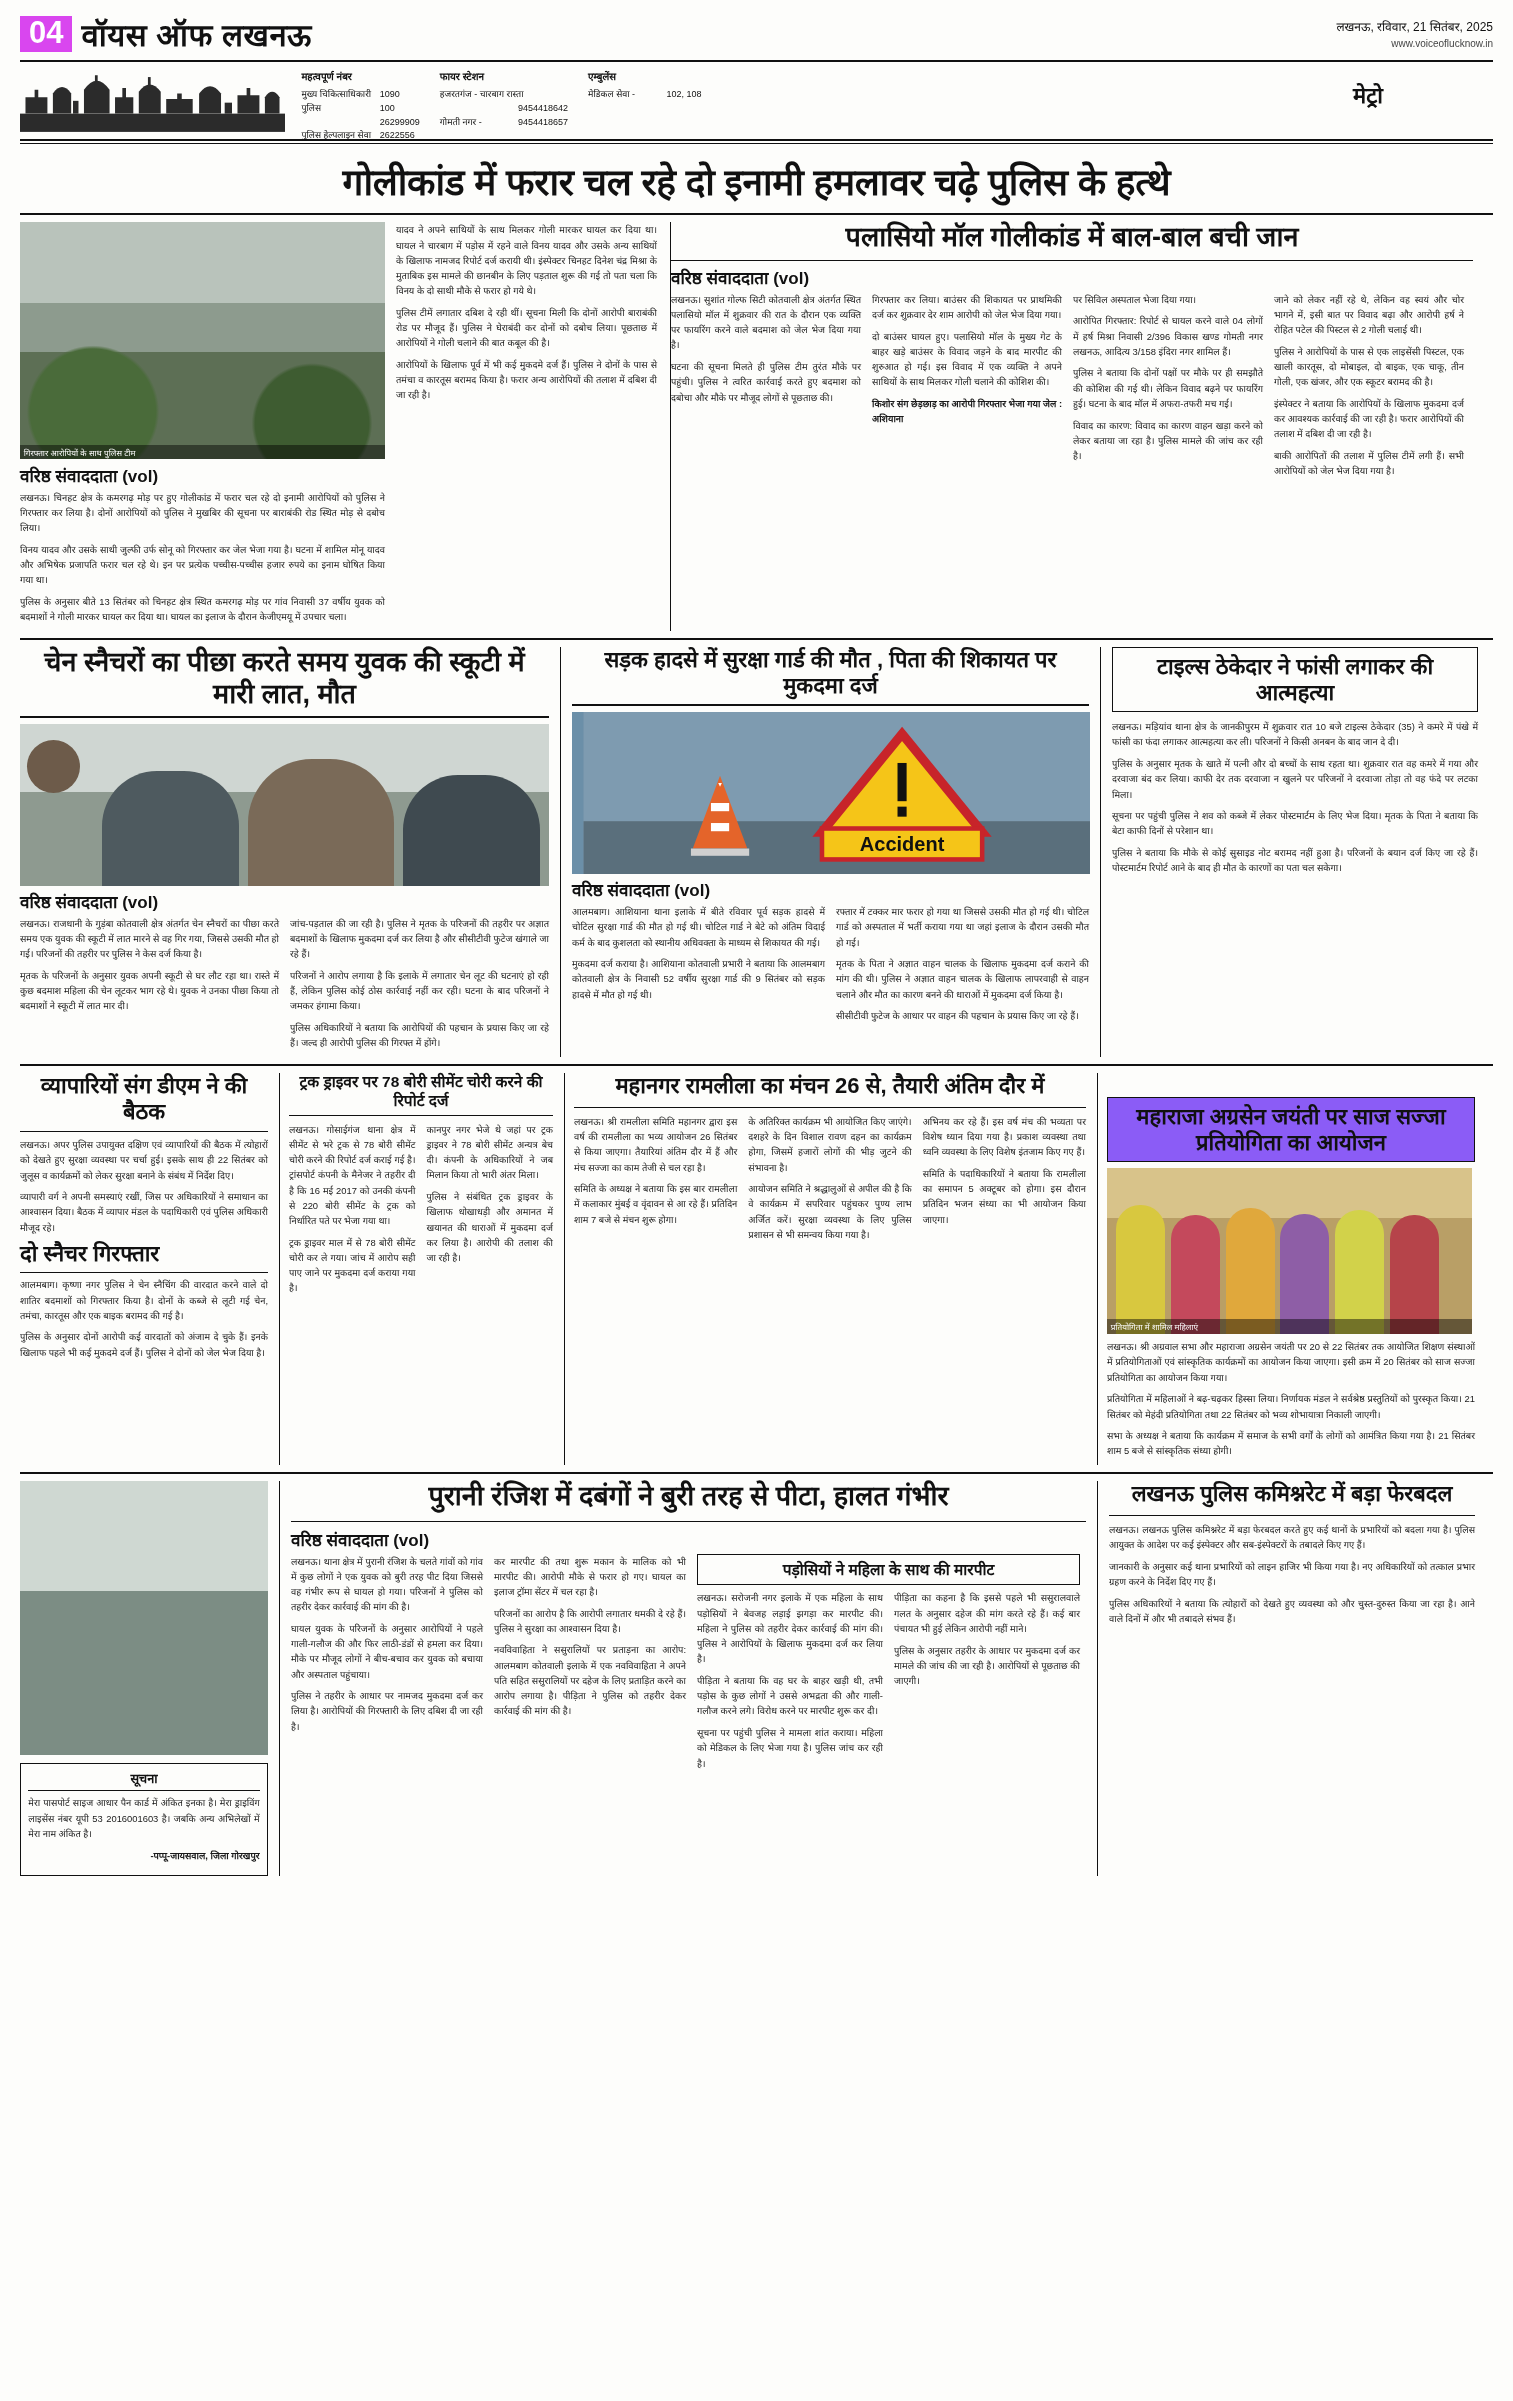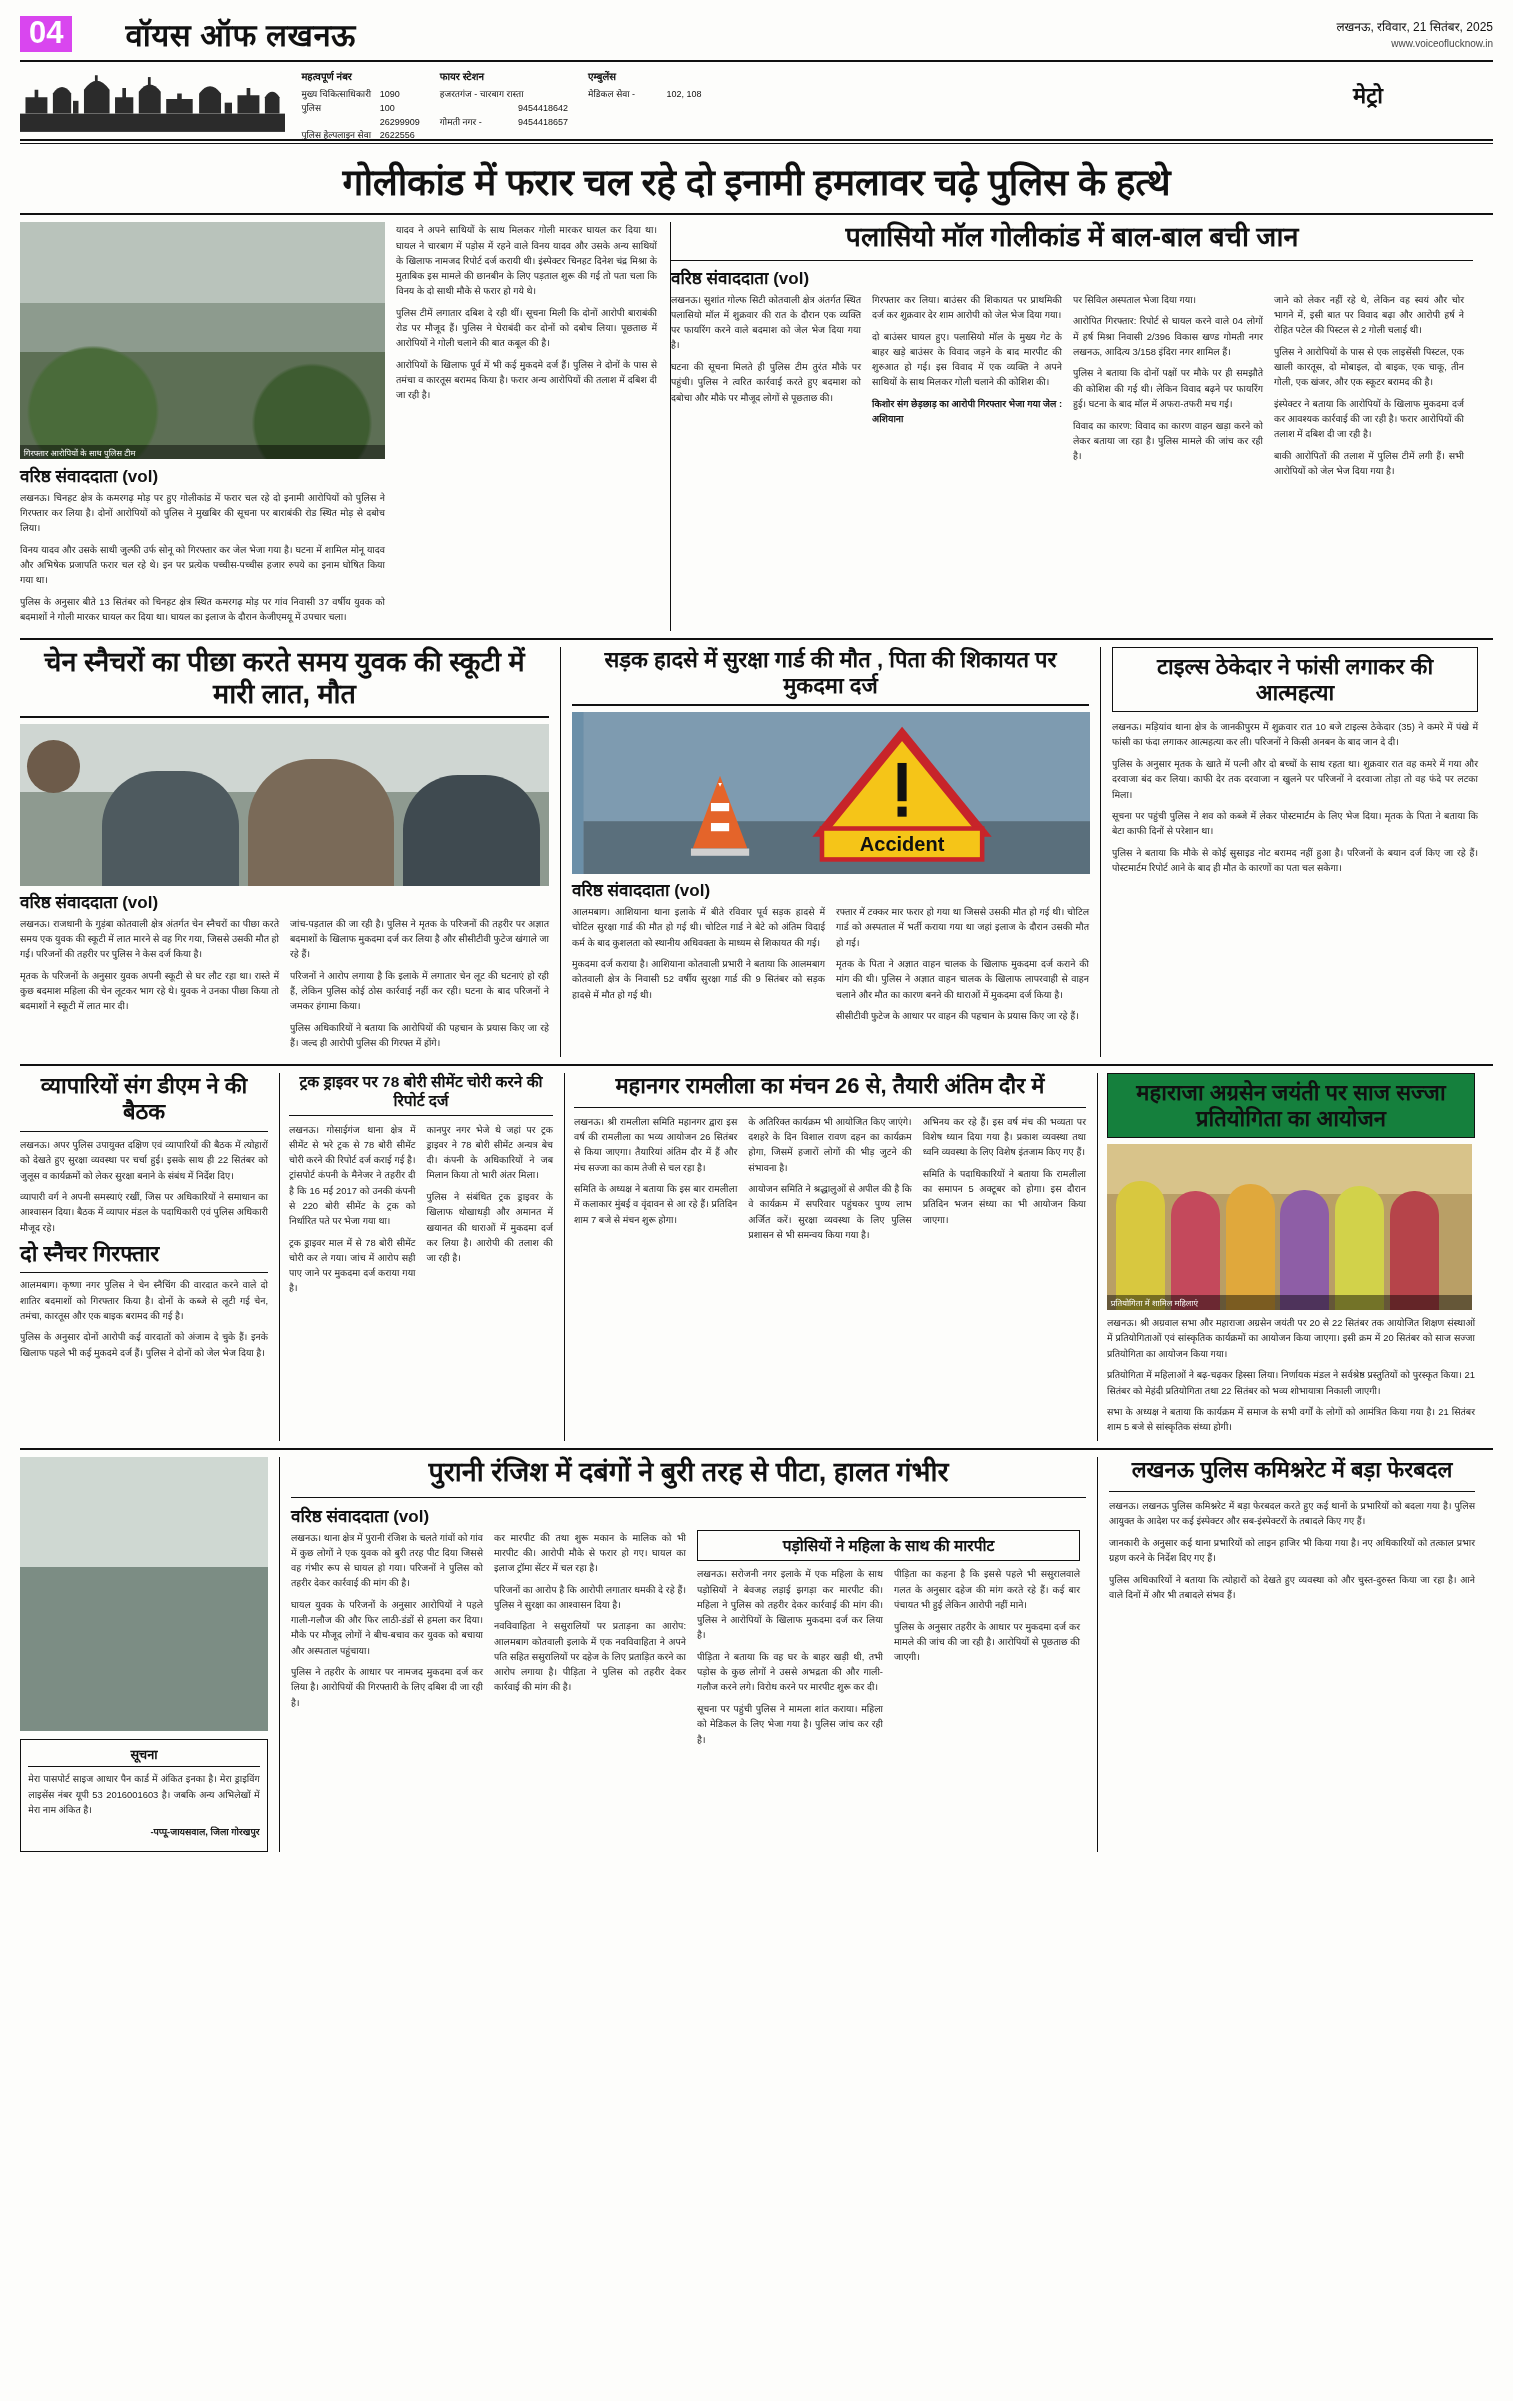--- a/index.html
+++ b/index.html
@@ -13,21 +13,21 @@
   }
   .page { width:1513px; height:2401px; padding:12.8px 20px 9px 20px; position:relative; }
 
   
   .masthead { display:flex; align-items:flex-start; justify-content:space-between; }
   .mast-left { display:flex; align-items:center; gap:9px; }
   .folio {
     font-size:31px; font-weight:bold; color:#fff; background:#d946ef;
     padding:1.8px 9px 3.7px 9px; line-height:1;
   }
-  .mast-title { font-size:31px; font-weight:bold; letter-spacing:0.5px;margin-left:44px; }
+  .mast-title { font-size:31px; font-weight:bold; letter-spacing:0.5px; }
   .mast-right { text-align:right; font-size:12px; line-height:1.5; padding-top:5.5px; }
   .mast-right .site { color:#444; font-size:10px; }
   .mast-rule { height:1.8px; background:#111; margin:5.5px 0 3.7px 0; }
 
   
   .infostrip { display:flex; align-items:flex-start; gap:16.4px; height:71px; }
   .skyline { width:265px; height:66px; position:relative; overflow:hidden; }
   .skyline svg { display:block; }
   .helpbox { display:flex; gap:20px; font-size:9px; line-height:1.55; padding-top:3.7px; }
   .helpcol .hhead { font-weight:bold; font-size:10px; margin-bottom:2.7px; }
@@ -338,21 +338,21 @@
           <p>आयोजन समिति ने श्रद्धालुओं से अपील की है कि वे कार्यक्रम में सपरिवार पहुंचकर पुण्य लाभ अर्जित करें। सुरक्षा व्यवस्था के लिए पुलिस प्रशासन से भी समन्वय किया गया है।</p>
         </div>
         <div style="width:168px;" class="body-col">
           <p>अभिनय कर रहे हैं। इस वर्ष मंच की भव्यता पर विशेष ध्यान दिया गया है। प्रकाश व्यवस्था तथा ध्वनि व्यवस्था के लिए विशेष इंतजाम किए गए हैं।</p>
           <p>समिति के पदाधिकारियों ने बताया कि रामलीला का समापन 5 अक्टूबर को होगा। इस दौरान प्रतिदिन भजन संध्या का भी आयोजन किया जाएगा।</p>
         </div>
       </div>
     </div>
 
     <div style="width:378px;border-left:0.9px solid #111;padding-left:9px;">
-      <div class="box" style="background:#15803d;">
+      <div class="box" style="background:#8b5cf6;margin-top:24px;">
         <div class="section-head xs">महाराजा अग्रसेन जयंती पर साज सज्जा प्रतियोगिता का आयोजन</div>
       </div>
       <div class="photo ph4" style="width:365px;height:166px;margin-top:5.5px;position:relative;">
         <div style="position:absolute;left:9px;top:37px;width:49px;height:130px;background:#d8c83f;border-radius:24px 24px 0 0;"></div>
         <div style="position:absolute;left:64px;top:47px;width:49px;height:119px;background:#c4495c;border-radius:24px 24px 0 0;"></div>
         <div style="position:absolute;left:119px;top:40px;width:49px;height:126px;background:#e0a83c;border-radius:24px 24px 0 0;"></div>
         <div style="position:absolute;left:173px;top:46px;width:49px;height:120px;background:#8e5ea6;border-radius:24px 24px 0 0;"></div>
         <div style="position:absolute;left:228px;top:42px;width:49px;height:124px;background:#d2d24a;border-radius:24px 24px 0 0;"></div>
         <div style="position:absolute;left:283px;top:47px;width:49px;height:119px;background:#b6444a;border-radius:24px 24px 0 0;"></div>
         <div class="cap">प्रतियोगिता में शामिल महिलाएं</div>

